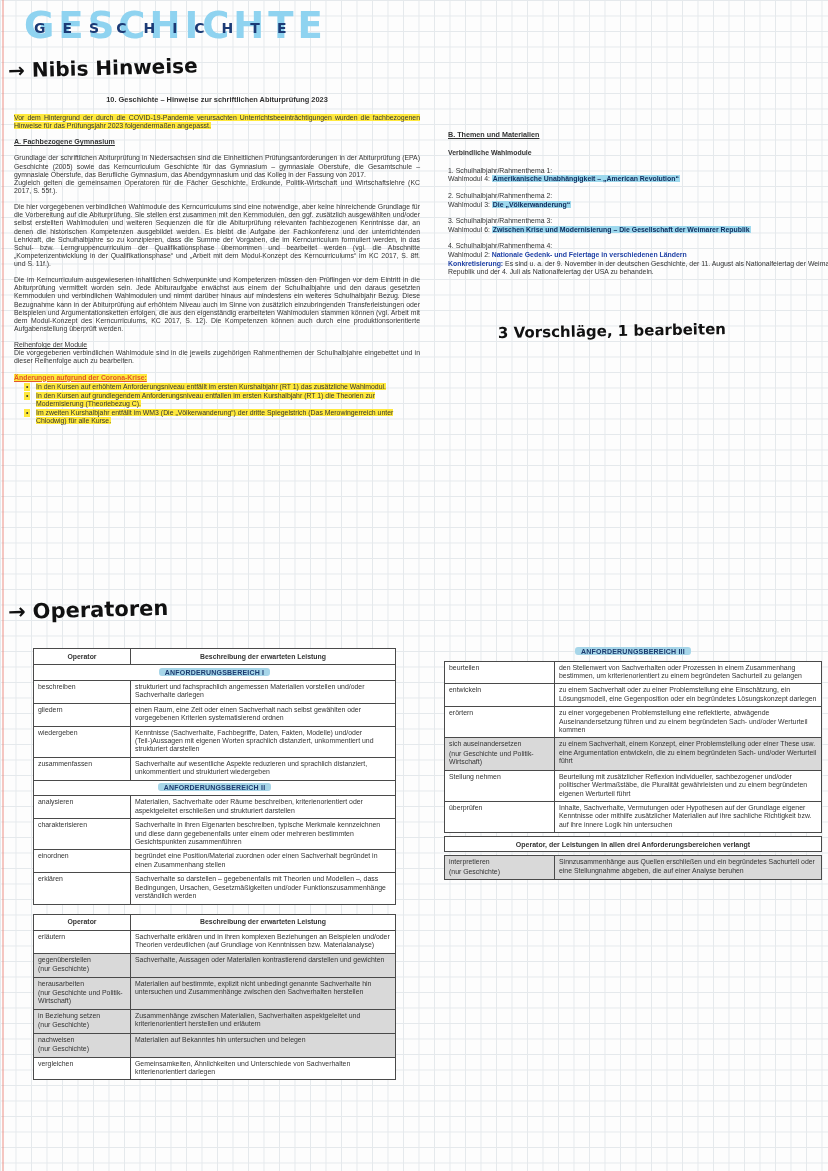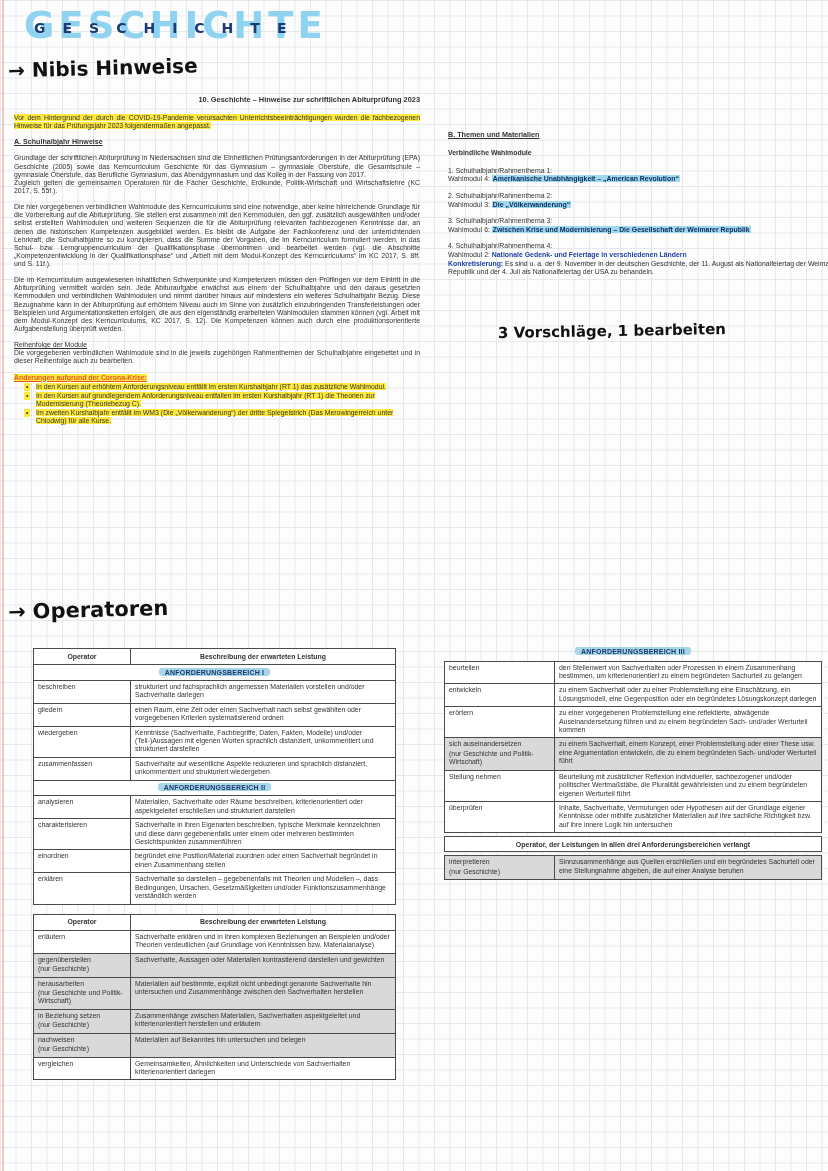--- a/index.html
+++ b/index.html
@@ -24,21 +24,21 @@
   
   .hw{font-family:"DejaVu Sans",sans-serif;font-weight:bold;color:#111;}
   .h-nibis{position:absolute;left:8px;top:56px;font-size:20px;transform:rotate(-1.5deg);}
   .h-oper{position:absolute;left:8px;top:598px;font-size:21px;transform:rotate(-1.5deg);}
   .h-note{position:absolute;left:498px;top:322px;font-size:15px;transform:rotate(-1deg);}
   .arrow{margin-right:7px;font-weight:bold;}
 
   
   .doc{position:absolute;left:14px;top:96px;width:406px;font-size:6.9px;line-height:1.18;
     text-align:justify;}
-  .doc .doc-title{font-weight:bold;font-size:7.4px;margin:0 0 9px;text-align:right;}
+  .doc .doc-title{font-weight:bold;font-size:7.4px;margin:0 0 9px;text-align:center;}
   .doc p{margin:0 0 8px;}
   .hl-y{background:#ffe93d;-webkit-box-decoration-break:clone;box-decoration-break:clone;}
   .sec-title{font-weight:bold;text-decoration:underline;margin:0 0 8px;font-size:7.1px;text-align:left;}
   .u{text-decoration:underline;}
   .corona-title{display:inline;color:#e2572a;font-weight:bold;text-decoration:underline;
     background:#ffe93d;}
   ul.corona{margin:1px 0 0;padding:0 0 0 22px;list-style:none;text-align:left;}
   ul.corona li{position:relative;margin:0 0 1px;}
   ul.corona li::before{content:"•";position:absolute;left:-12px;top:0;background:#ffe93d;
     padding:0 2px;color:#333;}
@@ -81,21 +81,21 @@
   <div class="title-overlay">GESCHICHTE</div>
 </div>
 
 <div class="hw h-nibis">
   <span class="arrow">→</span><span>Nibis Hinweise</span>
 </div>
 
 <div class="doc">
   <div class="doc-title">10. Geschichte – Hinweise zur schriftlichen Abiturprüfung 2023</div>
   <p><span class="hl-y">Vor dem Hintergrund der durch die COVID-19-Pandemie verursachten Unterrichtsbeeinträchtigungen wurden die fachbezogenen Hinweise für das Prüfungsjahr 2023 folgendermaßen angepasst.</span></p>
-  <div class="sec-title">A. Schulhalbjahr Hinweise</div>
+  <div class="sec-title">A. Fachbezogene Gymnasium</div>
   <p><span>Grundlage der schriftlichen Abiturprüfung in Niedersachsen sind die Einheitlichen Prüfungsanforderungen in der Abiturprüfung (EPA) Geschichte (2005) sowie das Kerncurriculum Geschichte für das Gymnasium – gymnasiale Oberstufe, die Gesamtschule – gymnasiale Oberstufe, das Berufliche Gymnasium, das Abendgymnasium und das Kolleg in der Fassung von 2017.</span><br>
   <span>Zugleich gelten die gemeinsamen Operatoren für die Fächer Geschichte, Erdkunde, Politik-Wirtschaft und Wirtschaftslehre (KC 2017, S. 55f.).</span></p>
   <p>Die hier vorgegebenen verbindlichen Wahlmodule des Kerncurriculums sind eine notwendige, aber keine hinreichende Grundlage für die Vorbereitung auf die Abiturprüfung. Sie stellen erst zusammen mit den Kernmodulen, den ggf. zusätzlich ausgewählten und/oder selbst erstellten Wahlmodulen und weiteren Sequenzen die für die Abiturprüfung relevanten fachbezogenen Kenntnisse dar, an denen die historischen Kompetenzen ausgebildet werden. Es bleibt die Aufgabe der Fachkonferenz und der unterrichtenden Lehrkraft, die Schulhalbjahre so zu konzipieren, dass die Summe der Vorgaben, die im Kerncurriculum formuliert werden, in das Schul- bzw. Lerngruppencurriculum der Qualifikationsphase übernommen und bearbeitet werden (vgl. die Abschnitte „Kompetenzentwicklung in der Qualifikationsphase“ und „Arbeit mit dem Modul-Konzept des Kerncurriculums“ im KC 2017, S. 8ff. und S. 11f.).</p>
   <p>Die im Kerncurriculum ausgewiesenen inhaltlichen Schwerpunkte und Kompetenzen müssen den Prüflingen vor dem Eintritt in die Abiturprüfung vermittelt worden sein. Jede Abituraufgabe erwächst aus einem der Schulhalbjahre und den daraus gesetzten Kernmodulen und verbindlichen Wahlmodulen und nimmt darüber hinaus auf mindestens ein weiteres Schulhalbjahr Bezug. Diese Bezugnahme kann in der Abiturprüfung auf erhöhtem Niveau auch im Sinne von zusätzlich einzubringenden Transferleistungen oder Beispielen und Argumentationsketten erfolgen, die aus den eigenständig erarbeiteten Wahlmodulen stammen können (vgl. Arbeit mit dem Modul-Konzept des Kerncurriculums, KC 2017, S. 12). Die Kompetenzen können auch durch eine produktionsorientierte Aufgabenstellung überprüft werden.</p>
   <div class="u" style="text-align:left;">Reihenfolge der Module</div>
   <p>Die vorgegebenen verbindlichen Wahlmodule sind in die jeweils zugehörigen Rahmenthemen der Schulhalbjahre eingebettet und in dieser Reihenfolge auch zu bearbeiten.</p>
   <div style="text-align:left;">
     <span class="corona-title">Änderungen aufgrund der Corona-Krise:</span>
     <ul class="corona">
 

